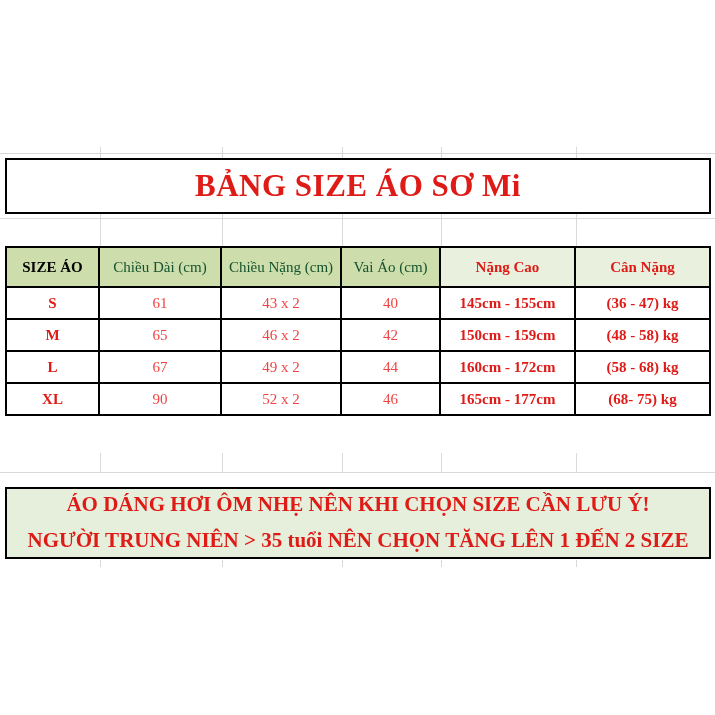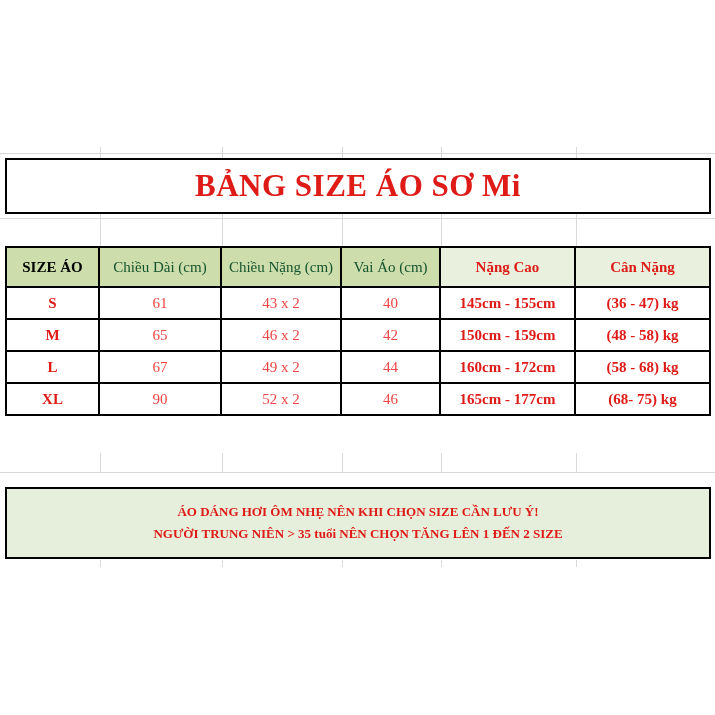--- a/index.html
+++ b/index.html
@@ -64,21 +64,21 @@
 
   
   .note-box {
     position: absolute;
     left: 5px; top: 487px;
     width: 702px; height: 68px;
     border: 2px solid var(--black, #000);
     background: var(--noteGreen, #e6efdb);
     color: var(--red, #de1b17);
     font-weight: bold;
-    font-size: 13px;
+    font-size: 21px;
     text-align: center;
     display: flex;
     flex-direction: column;
     align-items: center;
     justify-content: center;
     line-height: 1.7;
     white-space: nowrap;
   }
 </style>
 </head>

